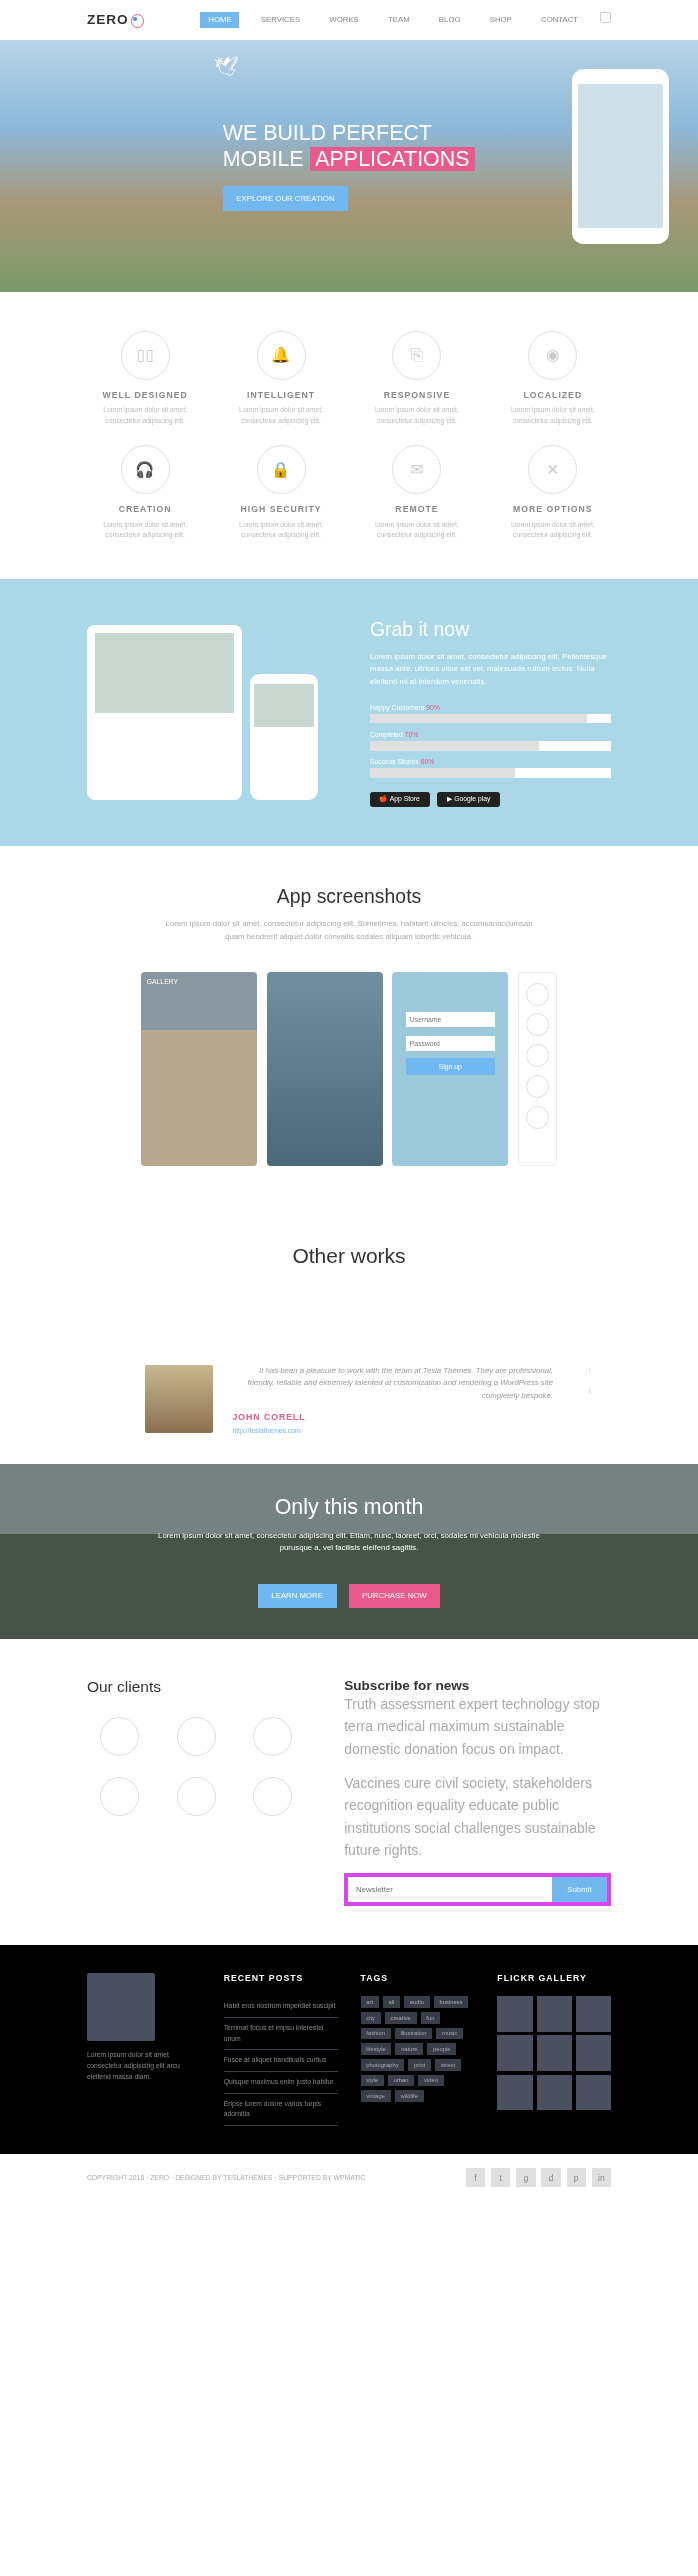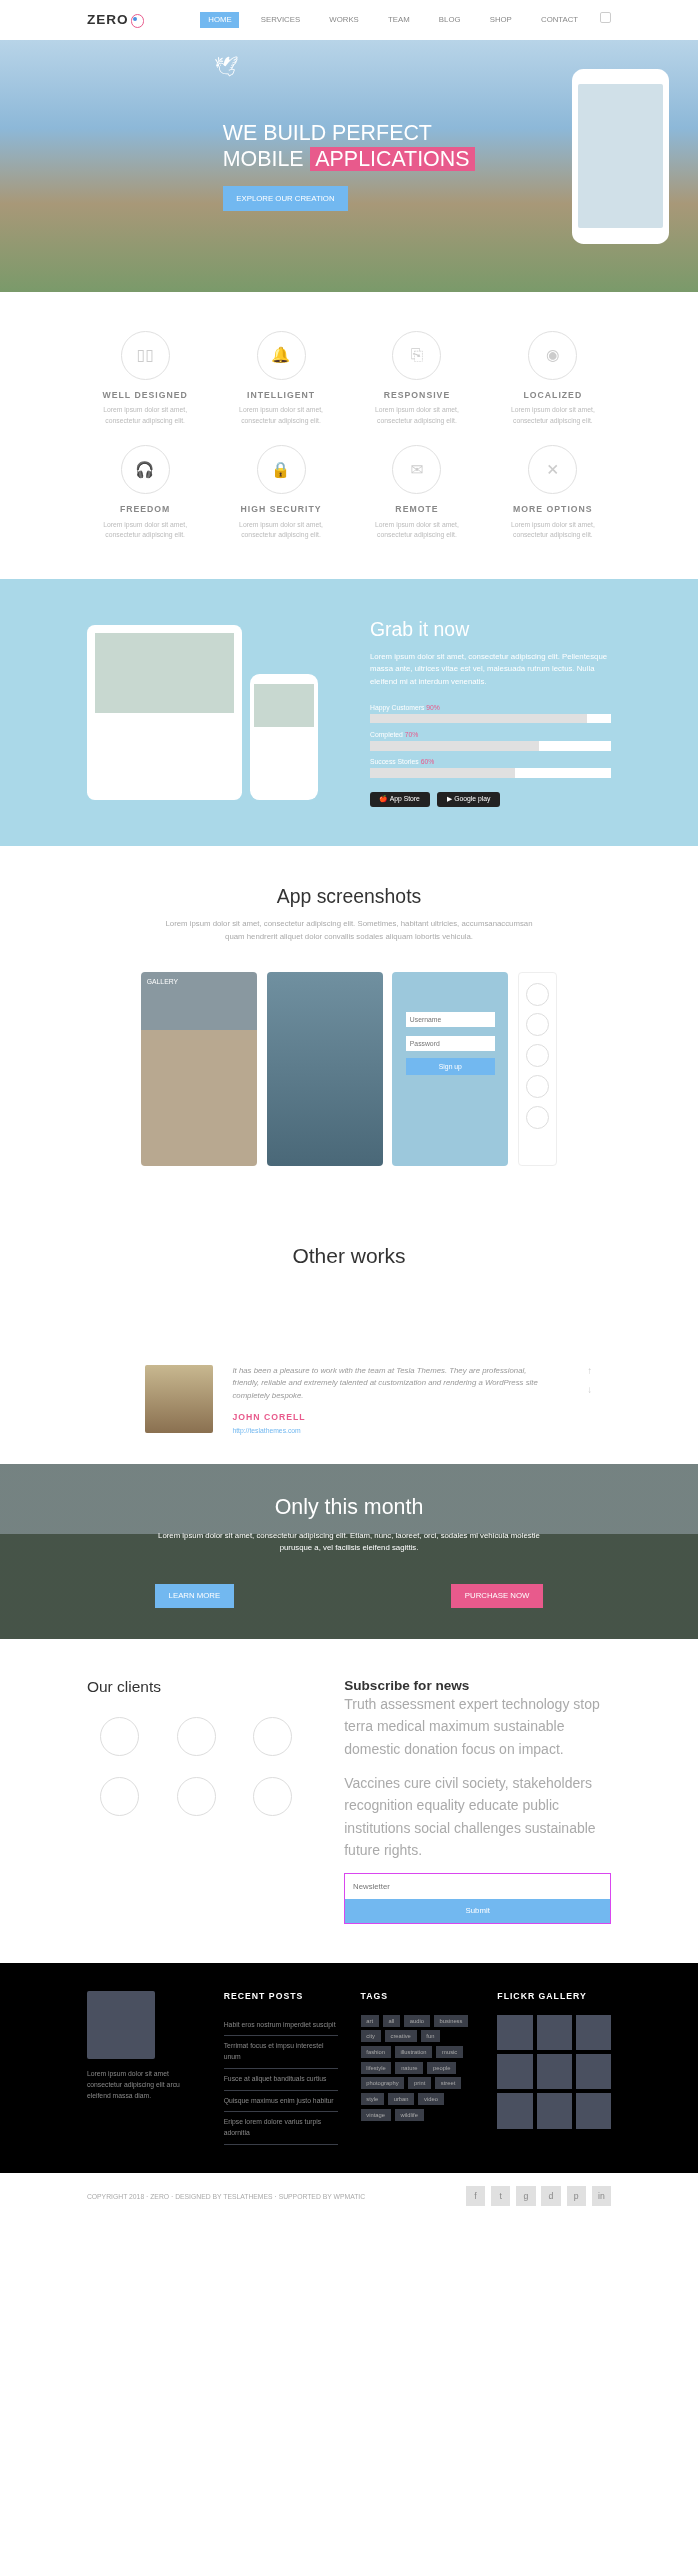--- a/index.html
+++ b/index.html
@@ -79,43 +79,43 @@
 .wi1 { background: linear-gradient(#4a90d8 60%, #2a4a3a 60%); }
 .wi2 { background: linear-gradient(#e8e8e8 30%, #bcc8c8 30%); }
 .wi3 { background: linear-gradient(#c8c0d0 35%, #5878a8 35%, #3a4050 70%); }
 .work-item h4 { font-size: 7.8px; color: #e85a8c; margin: 7.8px 0 3.9px; letter-spacing: 1px; }
 .work-item p { font-size: 6.8px; color: #aaa; }
 
 
 .testimonial { padding: 29px 0; }
 .test-inner { display: flex; gap: 19.4px; align-items: flex-start; max-width: 408px; margin: 0 auto; position: relative; }
 .test-avatar { width: 68px; height: 68px; background: linear-gradient(#c8b890, #8a7050); border-radius: 1.9px; flex-shrink: 0; }
-.test-content p { font-size: 7.8px; color: #999; font-style: italic; line-height: 1.6; margin-bottom: 9.7px; }
+.test-content p { font-size: 7.8px; color: #999; font-style: italic; line-height: 1.6; margin-bottom: 9.7px; text-align: right; }
 .test-content h5 { font-size: 8.7px; color: #e85a8c; letter-spacing: 1px; }
 .test-content a { font-size: 6.8px; color: #72b8f0; }
 .test-arrows { position: absolute; right: -39px; top: 0; display: flex; flex-direction: column; gap: 7.8px; }
 .test-arrows span { font-size: 9.7px; color: #ccc; cursor: pointer; }
 
 
 .cta { height: 175px; background: linear-gradient(rgba(40,50,60,0.4), rgba(40,50,60,0.4)), linear-gradient(#a8b8b0 40%, #5a6a50 40%); display: flex; align-items: center; text-align: center; }
 .cta h2 { font-size: 21.4px; color: #fff; font-weight: 300; margin-bottom: 9.7px; }
 .cta p { font-size: 7.8px; color: #fff; line-height: 1.6; max-width: 388px; margin: 0 auto 15.5px; }
-.cta-buttons { display: flex; justify-content: space-between; gap: 12px; }
+.cta-buttons { display: flex; justify-content: center; gap: 12px; }
 
 
 .clients-section { padding: 39px 0; }
 .clients-inner { display: flex; gap: 39px; }
 .clients-col { width: 45%; }
 .clients-col h3 { font-size: 15.5px; font-weight: 300; margin-bottom: 15.5px; }
 .client-logos { display: grid; grid-template-columns: repeat(3, 1fr); gap: 11.6px; }
 .client-logo { height: 49px; display: flex; align-items: center; justify-content: center; font-size: 6.8px; color: #888; }
 .client-logo-img { width: 39px; height: 39px; border: 1px solid #ddd; border-radius: 50%; }
 .subscribe-col { width: 55%; }
 .subscribe-col p { font-size: 14px; color: #aaa; line-height: 1.6; margin-bottom: 11.6px; }
-.subscribe-form { display: flex; border: 1px solid #d946ef; flex-direction: column; }
+.subscribe-form { display: flex; border: 4px solid #d946ef; }
 .subscribe-form input { flex: 1; padding: 7.8px; border: none; font-size: 7.8px; }
 .subscribe-form button { padding: 7.8px 15.5px; background: #72b8f0; color: #fff; border: none; font-size: 7.8px; cursor: pointer; }
 
 
 footer { background: #000000; color: #999; padding: 28px 0; }
 .footer-inner { display: flex; gap: 23px; }
 .footer-col { flex: 1; }
 .footer-col h4 { font-size: 8.7px; color: #fff; margin-bottom: 13.6px; letter-spacing: 1px; }
 .footer-avatar { width: 68px; height: 68px; background: #4a5060; border-radius: 1.9px; margin-bottom: 9.7px; }
 .footer-col p, .footer-col li { font-size: 6.8px; line-height: 1.6; color: #888; }
@@ -186,21 +186,21 @@
     <h3>RESPONSIVE</h3>
     <p>Lorem ipsum dolor sit amet, consectetur adipiscing elit.</p>
         </div>
         <div class="feature">
     <div class="feature-icon">◉</div>
     <h3>LOCALIZED</h3>
     <p>Lorem ipsum dolor sit amet, consectetur adipiscing elit.</p>
         </div>
         <div class="feature">
     <div class="feature-icon">🎧</div>
-    <h3>FREEDOM</h3>
+    <h3>CREATION</h3>
     <p>Lorem ipsum dolor sit amet, consectetur adipiscing elit.</p>
         </div>
         <div class="feature">
     <div class="feature-icon">🔒</div>
     <h3>HIGH SECURITY</h3>
     <p>Lorem ipsum dolor sit amet, consectetur adipiscing elit.</p>
         </div>
         <div class="feature">
     <div class="feature-icon">✉</div>
     <h3>REMOTE</h3>

